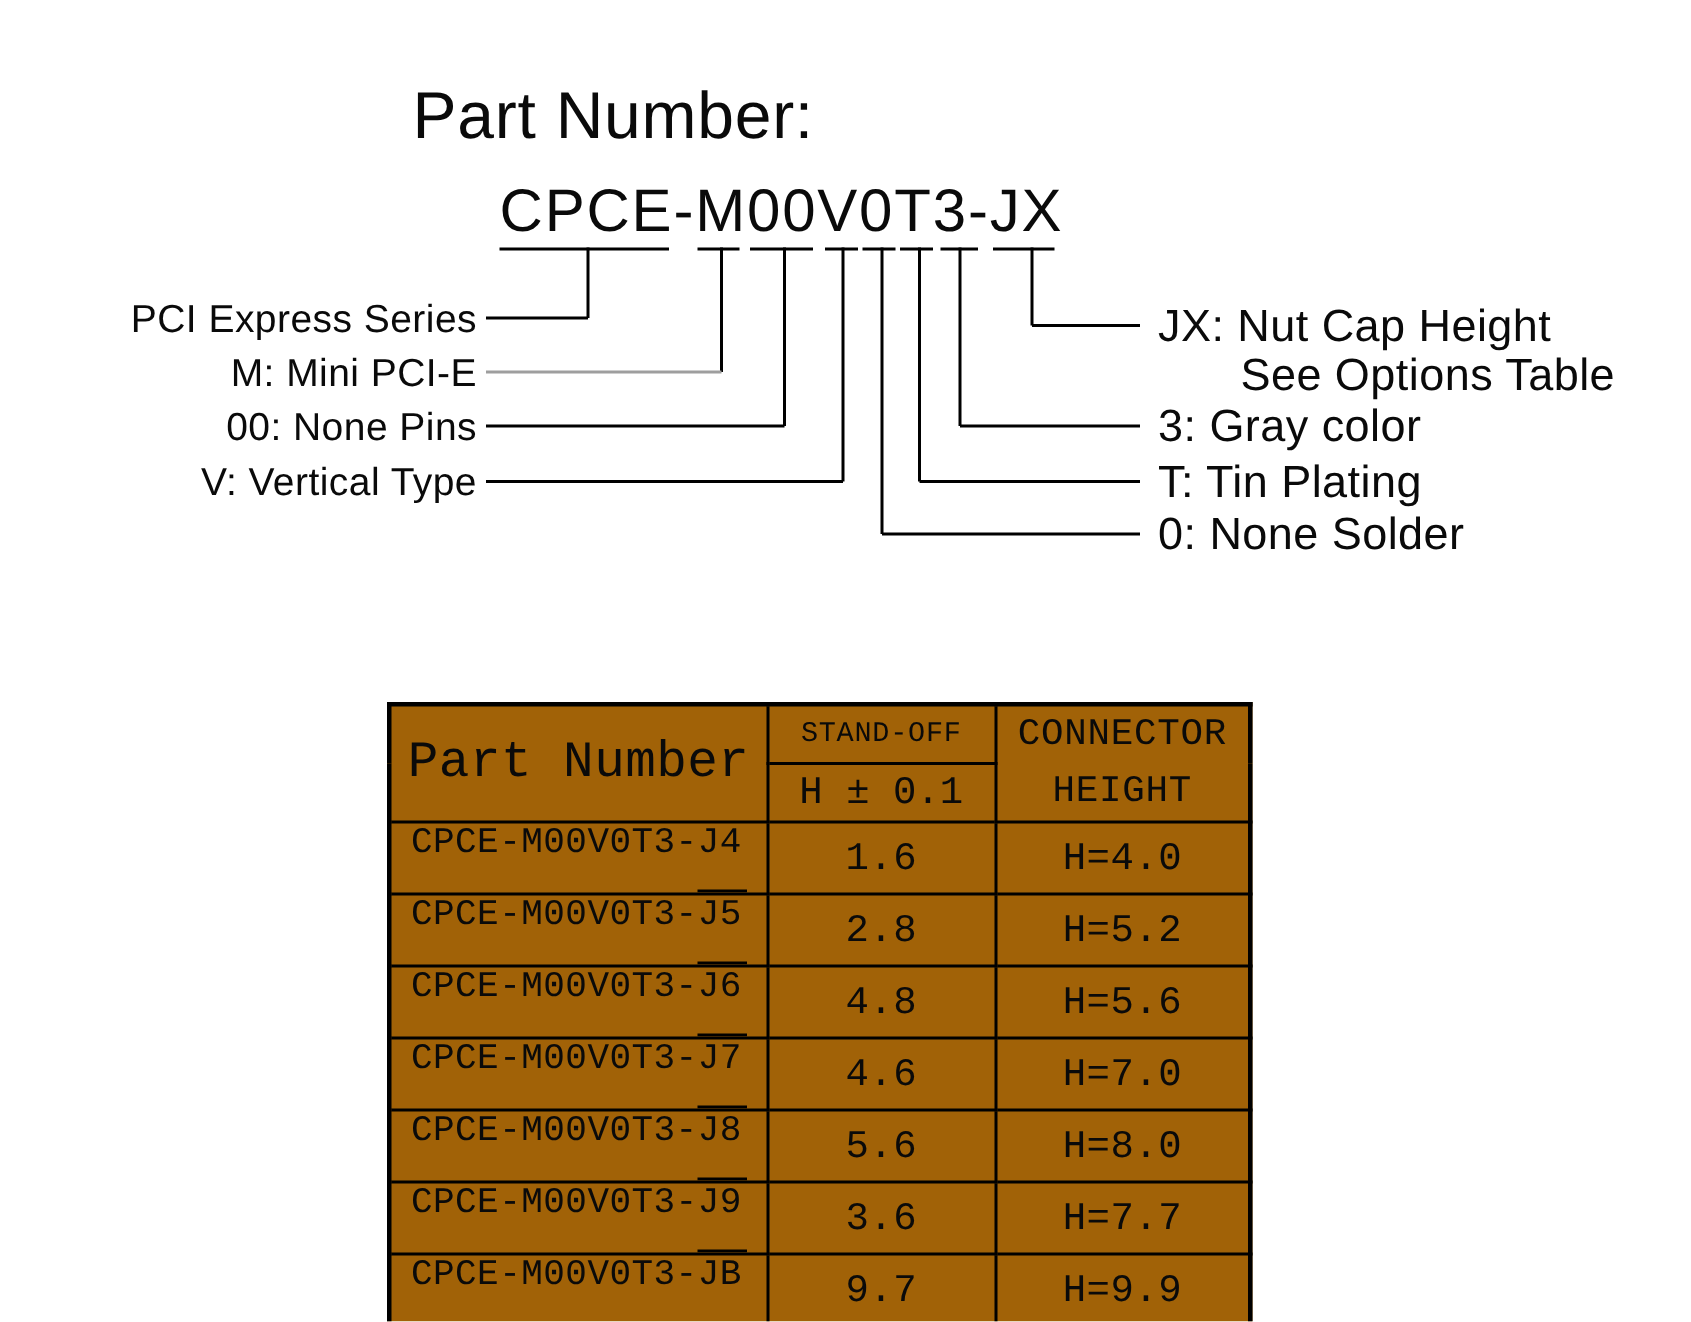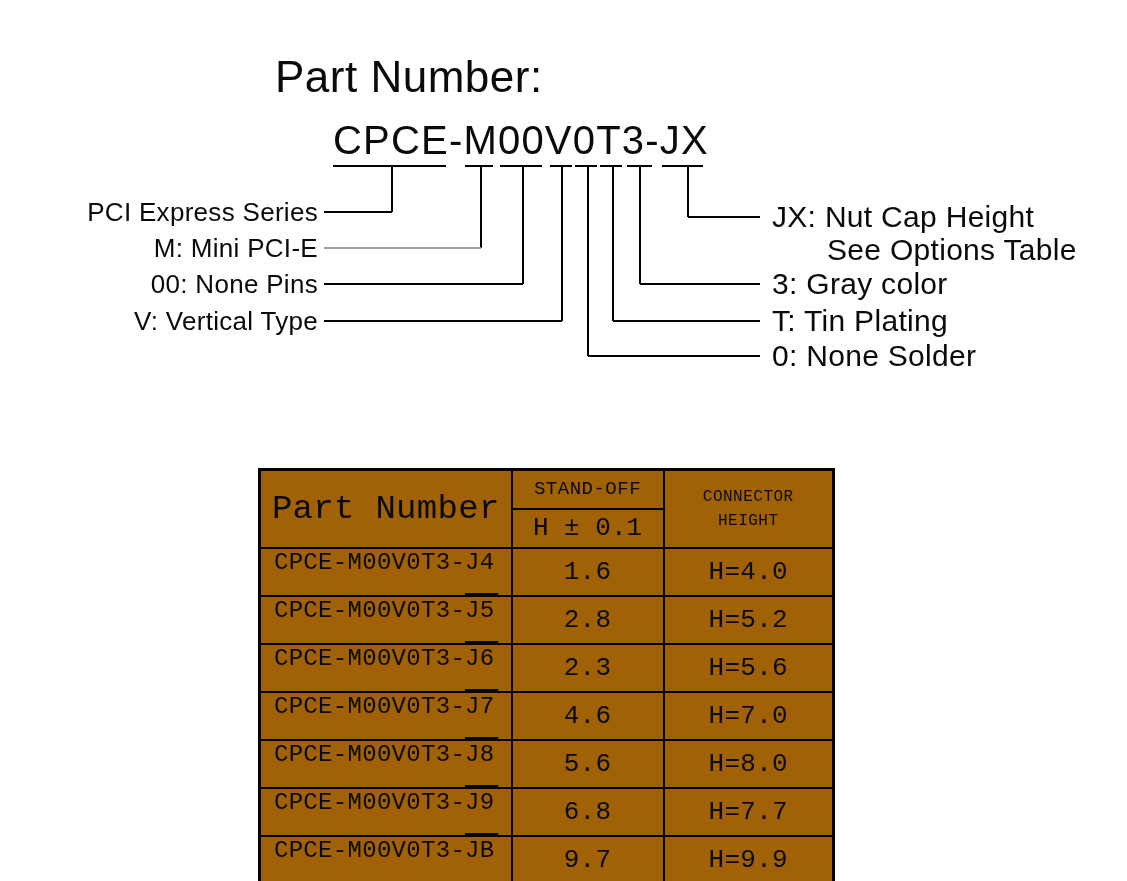--- a/index.html
+++ b/index.html
@@ -38,21 +38,21 @@
     font-weight:normal;
     color:#0a0a0a;
     overflow:hidden;
     white-space:nowrap;
   }
   tr.hdr-row{height:39px;}
   tr.data-row{height:40px;}
   .hdr-part{font-size:34px;letter-spacing:0.3px;}
   .hdr-standoff{font-size:19px;letter-spacing:0.5px;}
   .hdr-hsub{font-size:26px;}
-  .hdr-conn{font-size:16px;letter-spacing:0.5px;line-height:1.5;}
+  .hdr-conn{font-size:25px;letter-spacing:0.5px;line-height:1.5;}
   td.part{font-size:24px;letter-spacing:0.3px;}
   td.num{font-size:26px;letter-spacing:0.3px;}
   span.u{
     display:inline-block;
     border-bottom:2px solid #000;
     padding:0 3px 17px 0;
   }
 </style>
 </head>
 <body>
@@ -136,36 +136,36 @@
         <td class="num">1.6</td>
         <td class="num">H=4.0</td>
       </tr>
       <tr class="data-row">
         <td class="part"><span>CPCE-M00V0T3-</span><span class="u">J5</span></td>
         <td class="num">2.8</td>
         <td class="num">H=5.2</td>
       </tr>
       <tr class="data-row">
         <td class="part"><span>CPCE-M00V0T3-</span><span class="u">J6</span></td>
-        <td class="num">2.3</td>
+        <td class="num">4.8</td>
         <td class="num">H=5.6</td>
       </tr>
       <tr class="data-row">
         <td class="part"><span>CPCE-M00V0T3-</span><span class="u">J7</span></td>
         <td class="num">4.6</td>
         <td class="num">H=7.0</td>
       </tr>
       <tr class="data-row">
         <td class="part"><span>CPCE-M00V0T3-</span><span class="u">J8</span></td>
         <td class="num">5.6</td>
         <td class="num">H=8.0</td>
       </tr>
       <tr class="data-row">
         <td class="part"><span>CPCE-M00V0T3-</span><span class="u">J9</span></td>
-        <td class="num">6.8</td>
+        <td class="num">3.6</td>
         <td class="num">H=7.7</td>
       </tr>
       <tr class="data-row">
         <td class="part"><span>CPCE-M00V0T3-</span><span class="u">JB</span></td>
         <td class="num">9.7</td>
         <td class="num">H=9.9</td>
       </tr>
     </tbody>
   </table>
 

